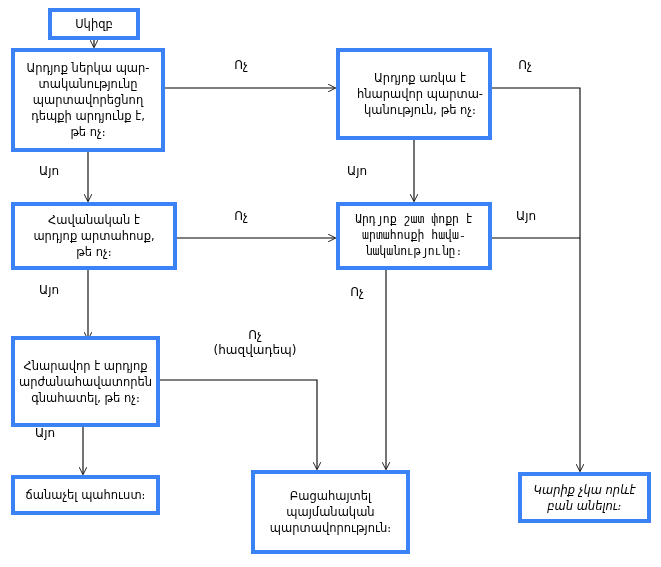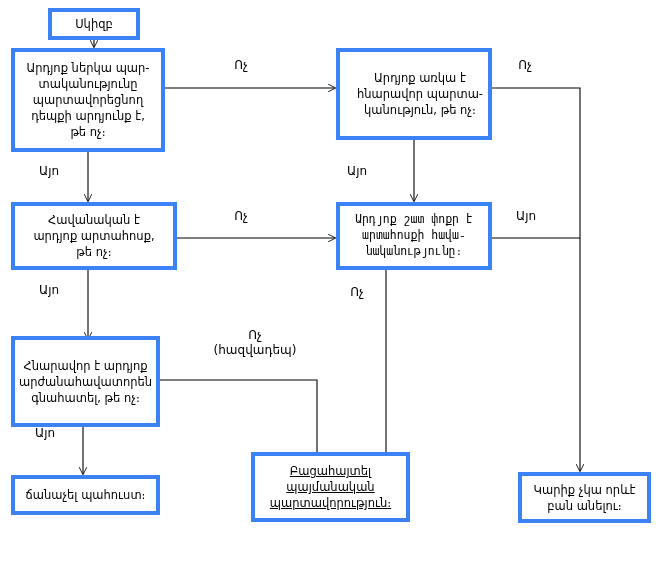--- a/index.html
+++ b/index.html
@@ -126,27 +126,27 @@
   <div class="node" style="left:11px; top:324px; width:149px; height:91px;margin-top:12px;">
     <span class="txt">Հնարավոր է արդյոք
 արժանահավատորեն
 գնահատել, թե ոչ։</span>
   </div>
 
   <div class="node" style="left:11px; top:475px; width:149px; height:40px;justify-content:center;">
     <span class="txt">ճանաչել պահուստ։</span>
   </div>
 
-  <div class="node" style="left:251px; top:452px; width:159px; height:70px;text-decoration:underline;">
+  <div class="node" style="left:251px; top:470px; width:159px; height:84px;">
     <span class="txt">Բացահայտել
 պայմանական
 պարտավորություն։</span>
   </div>
 
-  <div class="node" style="left:518px; top:472px; width:133px; height:51px;">
+  <div class="node" style="left:518px; top:472px; width:133px; height:51px;font-style:italic;">
     <span class="txt">Կարիք չկա որևէ
 բան անելու։</span>
   </div>
 
   <div class="edge-label" style="left:224px; top:58px; width:34px;">Ոչ</div>
 
   <div class="edge-label" style="left:32px; top:164px; width:34px;">Այո</div>
 
   <div class="edge-label" style="left:508px; top:58px; width:34px;">Ոչ</div>
 

